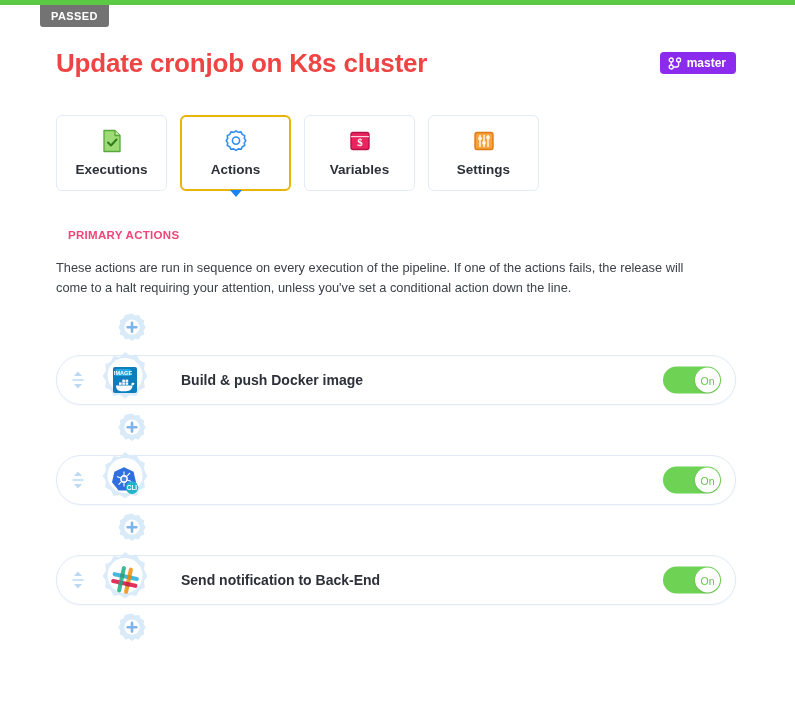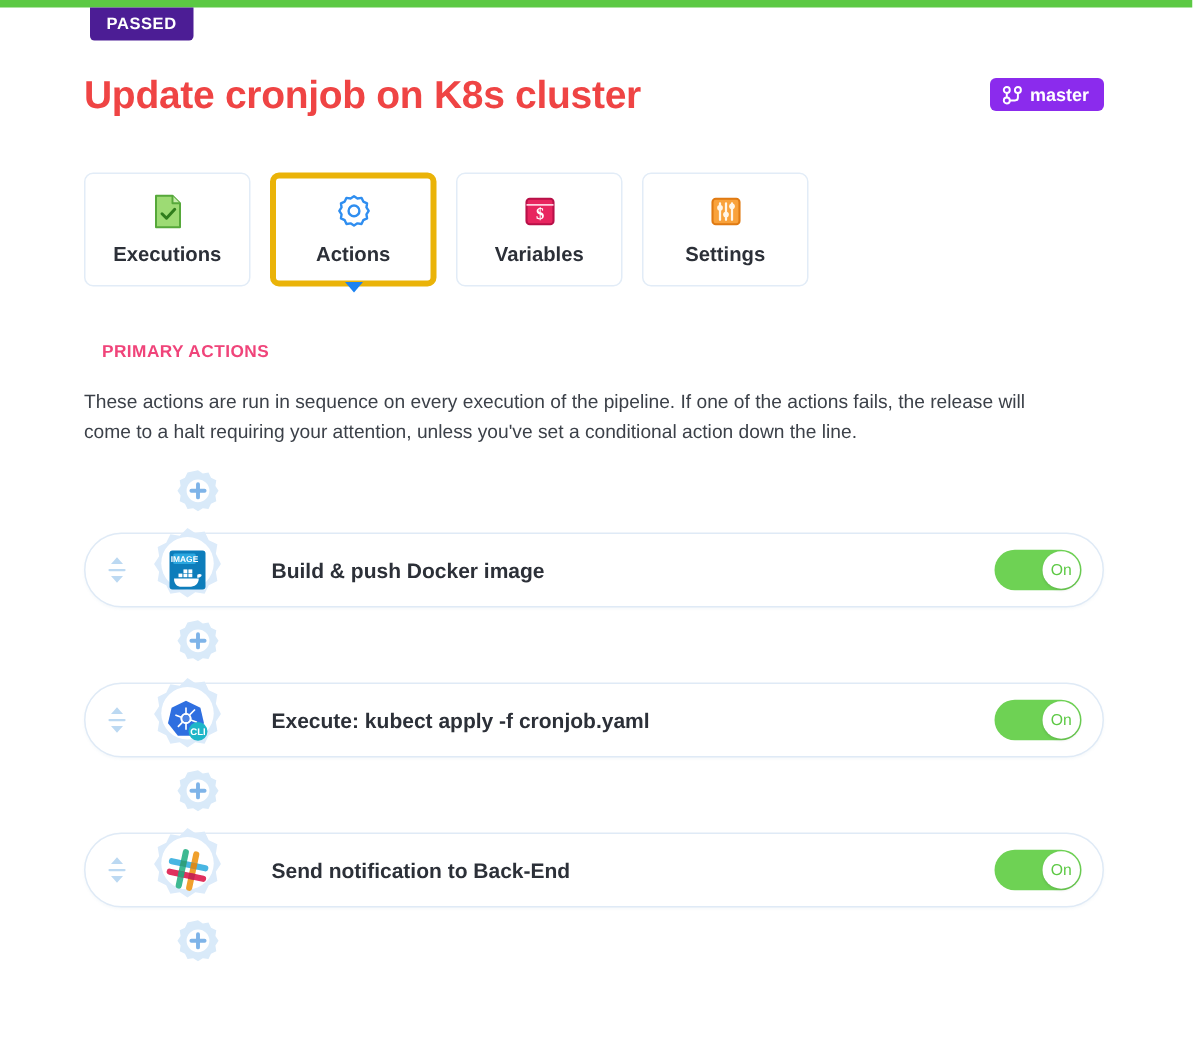--- a/index.html
+++ b/index.html
@@ -11,23 +11,23 @@
   }
   .page { position: relative; width: 795px; height: 702px; background: #fff; }
 
   
   .status-bar {
     position: absolute; top: 0; left: 0;
     width: 795px; height: 5px;
     background: #5cc944;
   }
   .status-badge {
-    position: absolute; top: 5px; left: 60px;
+    position: absolute; top: 5px; left: 40px;
     height: 22px; padding: 0 11px;
-    background: #4c1d95;
+    background: #737373;
     border-radius: 0 0 3px 3px;
     display: flex; align-items: center;
     color: #ffffff;
     font-size: 11px; font-weight: bold;
     letter-spacing: 0.4px;
   }
 
   
   .title-row {
     position: absolute; top: 42px; left: 56px;
@@ -61,21 +61,21 @@
     align-items: center; justify-content: center;
     gap: 9px;
     position: relative;
     cursor: pointer;
   }
   .tab .tab-label {
     font-size: 13.5px; color: #2c3038; font-weight: bold;
   }
   .tab .tab-icon { height: 24px; display: flex; align-items: center; }
   .tab.active {
-    border: 4px solid #eab308;
+    border: 2px solid #eab308;
   }
   .tab.active .tab-label { color: #2c3038; }
   .tab.active::after {
     content: "";
     position: absolute;
     bottom: -8px; left: 50%;
     transform: translateX(-50%);
     width: 0; height: 0;
     border-left: 6px solid transparent;
     border-right: 6px solid transparent;
@@ -327,21 +327,20 @@
               <g stroke="#ffffff" stroke-width="1.1" fill="none">
                 <circle cx="15" cy="15" r="3.1" fill="#ffffff" fill-opacity="0.15"></circle>
                 <path d="M15 7.6v4.2M15 18.2v4.3M7.9 12.6l3.9 1.5M18.2 16l4.1 1.5M9.6 20.6l3.1-3.2M17.4 12.6l3.6-3.6"></path>
                 <circle cx="15" cy="15" r="3.1"></circle>
               </g>
               <circle cx="23" cy="23.6" r="6.3" fill="#1fb6c8"></circle>
               <text x="23" y="26" font-family="Liberation Sans, sans-serif" font-size="6.4" font-weight="bold" fill="#ffffff" text-anchor="middle">CLI</text>
             </svg>
           </span>
         </div>
-        <div class="row-name">Execute: kubect apply -f cronjob.yaml</div>
         <div class="toggle">
           <span class="knob">On</span>
         </div>
       </div>
     </div>
 
     <div class="connector">
       <div class="gear-plus">
         <svg width="38" height="38" viewBox="0 0 38 38">
           <path d="M19 2.5l3.2 2.1 3.8-.6 1.7 3.5 3.5 1.7-.6 3.8 2.1 3.2-2.1 3.2.6 3.8-3.5 1.7-1.7 3.5-3.8-.6L19 29.9l-3.2-2.1-3.8.6-1.7-3.5-3.5-1.7.6-3.8-2.1-3.2 2.1-3.2-.6-3.8 3.5-1.7L12 4z" fill="#d9eaf9"></path>

